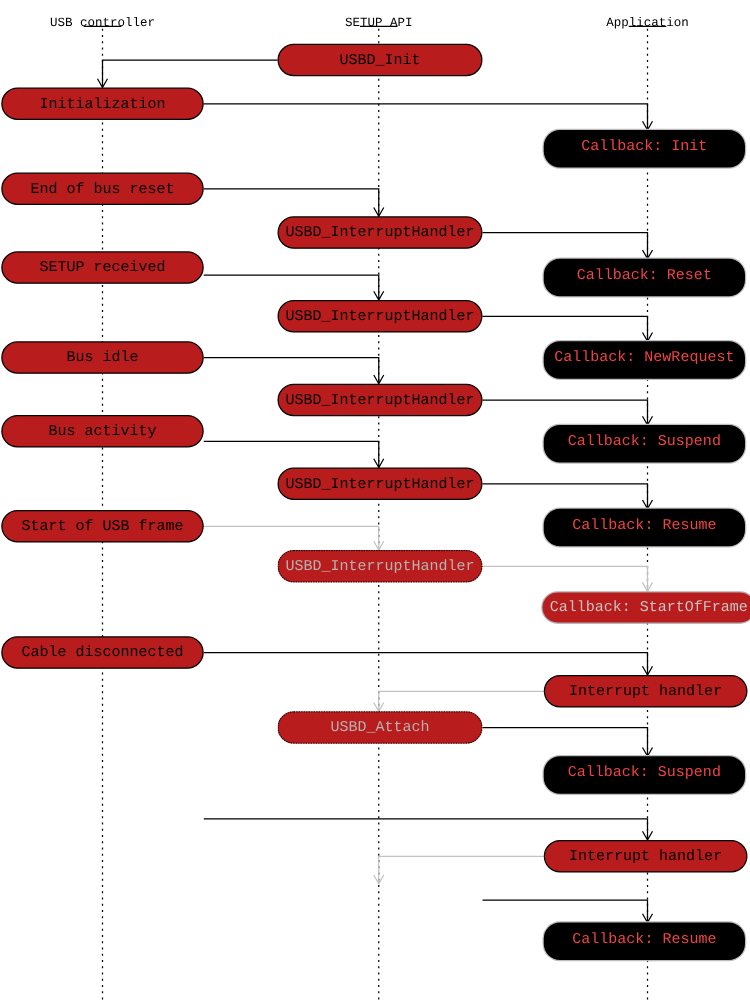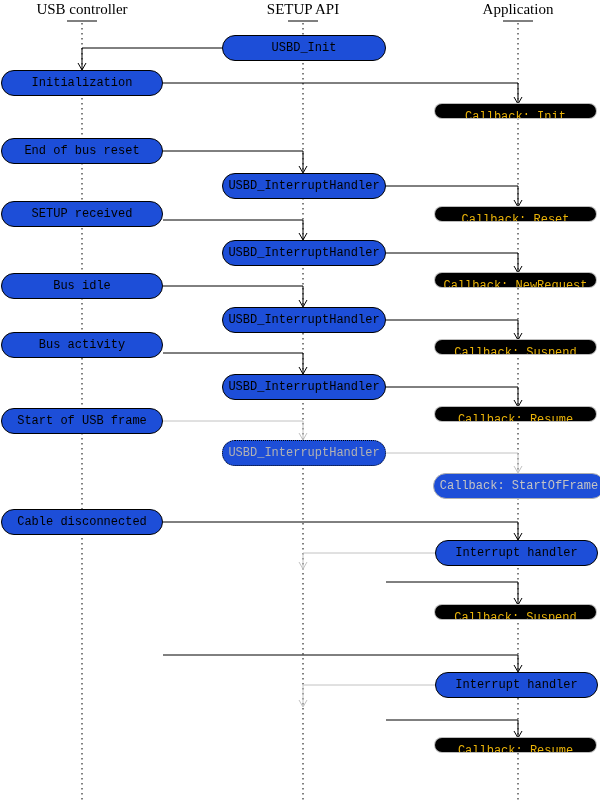--- a/index.html
+++ b/index.html
@@ -2,38 +2,38 @@
 <html><head>
 <meta charset="utf-8">
 <style>
   html,body{margin:0;padding:0;background:#fff;}
   #stage{
     position:relative;width:600px;height:804px;background:#ffffff;
     overflow:hidden;
     font-family:"Liberation Mono","DejaVu Sans Mono",monospace;
   }
   .hdr{
-    position:absolute;top:1px;transform:translateX(-50%);
-    font-size:15px;color:#000;white-space:nowrap;font-family:Liberation Serif, serif;
+    position:absolute;top:14px;transform:translateX(-50%);
+    font-size:10px;color:#000;white-space:nowrap;
   }
   svg.wires{position:absolute;left:0;top:0;}
   .lifeline{stroke:#000;stroke-width:1;fill:none;stroke-dasharray:1.5,3.5;}
   .underline{stroke:#000;stroke-width:1;fill:none;}
   .wire{stroke:#000;stroke-width:1;fill:none;}
   .wire.gray{stroke:#c2c2c2;}
   .node{
     position:absolute;height:24px;line-height:24px;text-align:center;
     font-size:12px;white-space:nowrap;overflow:hidden;
-    background:#1d4ed8;border:1px solid #000;border-radius:13px;color:#000;
+    background:#b91c1c;border:1px solid #000;border-radius:13px;color:#000;
   }
   .col-l{left:1px;width:160px;}
   .col-m{left:222px;width:162px;}
   .col-r{left:435px;width:161px;}
   .callback{
-    background:#000;color:#eab308;border:none;height:14px;line-height:26px;
+    background:#000;color:#ef4444;border:none;height:30px;line-height:26px;
     box-shadow:0 0 0 1px #bdbdbd;
   }
   .ghost-dotted{border:1px dotted #000;color:#b2b2b2;}
   .ghost-gray{border:1px solid #b0b0b0;color:#c4c4c4;box-shadow:none;}
 </style>
 </head>
 <body>
 
 <div id="stage">
 
@@ -83,17 +83,18 @@
   <div class="node col-m" style="top:307px">USBD_InterruptHandler</div>
   <div class="node col-l" style="top:332px">Bus activity</div>
   <div class="node col-r callback" style="top:340px">Callback: Suspend</div>
   <div class="node col-m" style="top:374px">USBD_InterruptHandler</div>
   <div class="node col-l" style="top:408px">Start of USB frame</div>
   <div class="node col-r callback" style="top:407px">Callback: Resume</div>
   <div class="node col-m ghost-dotted" style="top:440px">USBD_InterruptHandler</div>
   <div class="node ghost-gray" style="top:473px;left:433px;width:170px">Callback: StartOfFrame</div>
   <div class="node col-l" style="top:509px">Cable disconnected</div>
   <div class="node col-r" style="top:540px">Interrupt handler</div>
+  <div class="node col-m ghost-dotted" style="top:569px">USBD_Attach</div>
   <div class="node col-r callback" style="top:605px">Callback: Suspend</div>
   <div class="node col-r" style="top:672px">Interrupt handler</div>
   <div class="node col-r callback" style="top:738px">Callback: Resume</div>
 
 </div>
 
 </body></html>

